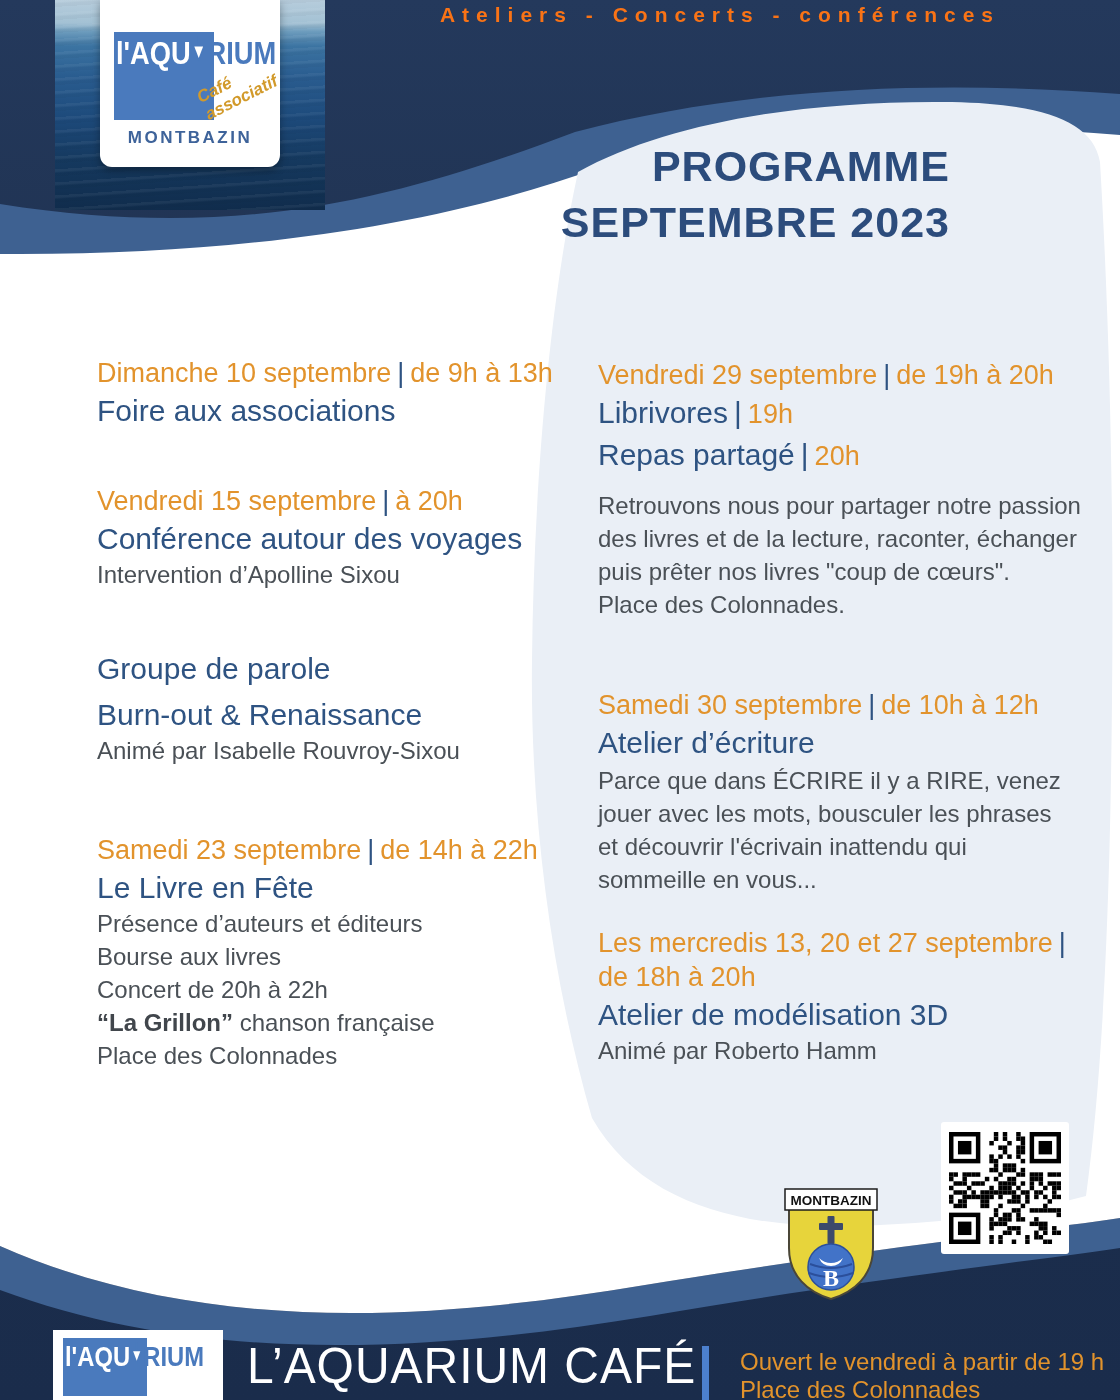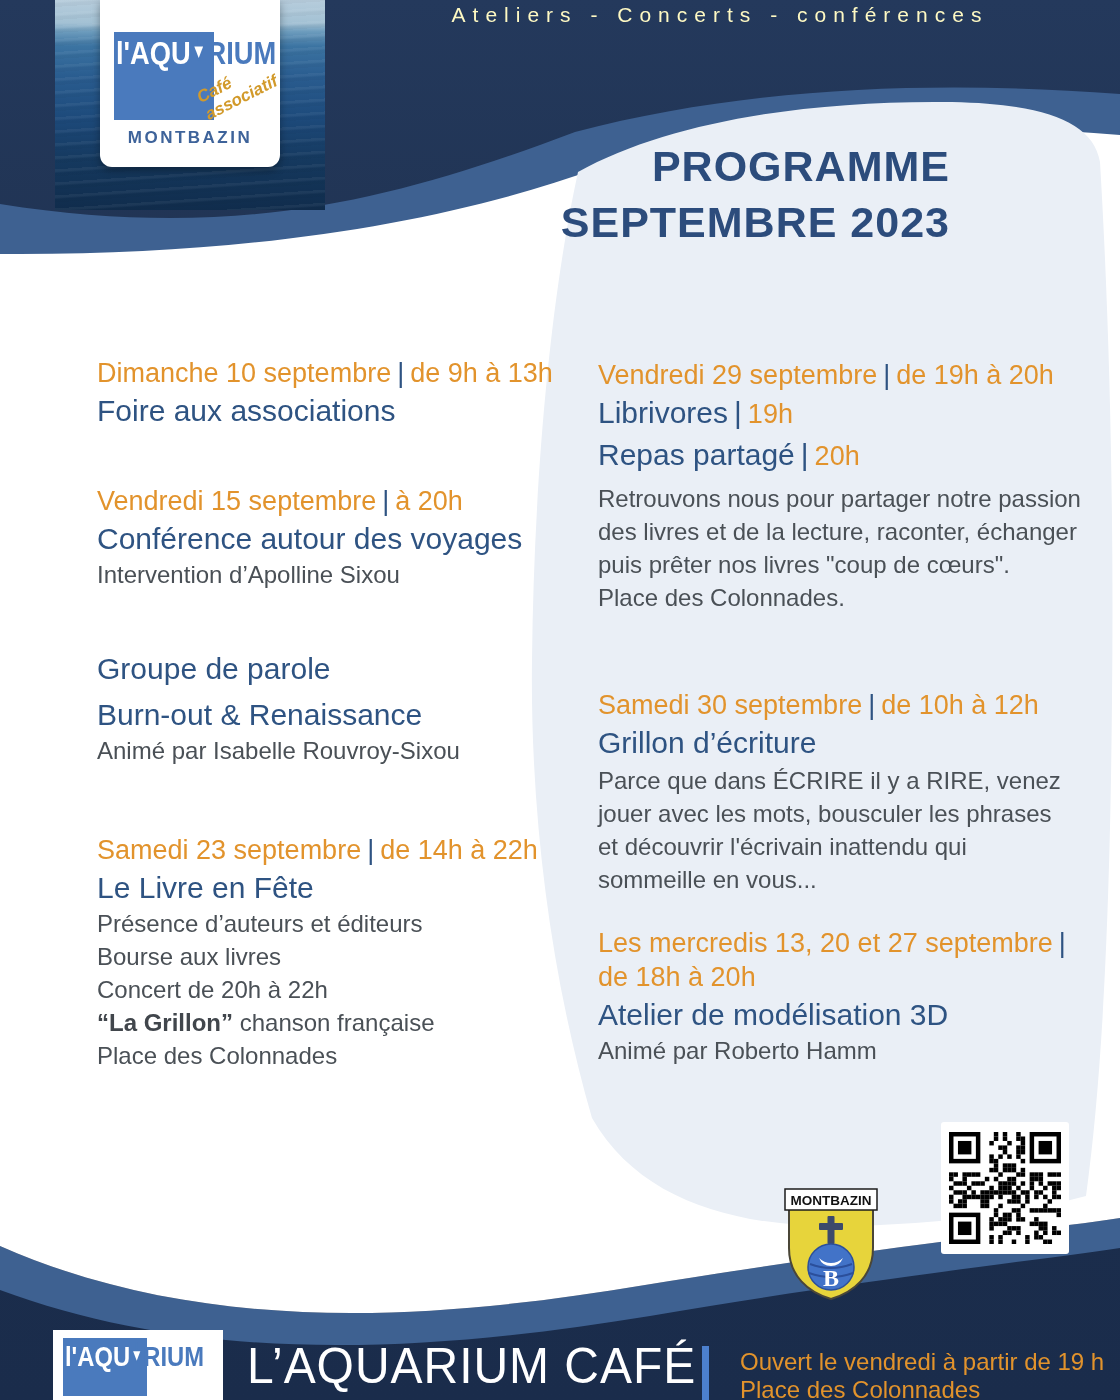--- a/index.html
+++ b/index.html
@@ -2,21 +2,21 @@
 <html><head>
 <meta charset="utf-8">
 <style>
   html,body{margin:0;padding:0;background:#0e1e36;}
   .page{position:relative;width:1120px;height:1400px;overflow:hidden;
         font-family:"Liberation Sans",sans-serif;background:#1F3251;}
   .bg-svg{position:absolute;inset:0;z-index:0;}
 
   
   .top-banner{position:absolute;top:3px;left:420px;width:600px;text-align:center;
-    color:#fef9c3;font-size:21px;font-weight:normal;letter-spacing:7px;z-index:3;}
+    color:#f97316;font-size:21px;font-weight:bold;letter-spacing:7px;z-index:3;}
 
   
   .logo-tile{position:absolute;left:55px;top:0;width:270px;height:210px;z-index:4;
     background:linear-gradient(180deg,#b7cddc 0%,#a3c1d4 11%,#6d9cbd 15%,#3c74a2 22%,
       #2a5d90 36%,#1d4a7b 56%,#15395f 76%,#102c4c 100%);}
   .logo-tile::after{content:"";position:absolute;inset:0;
     background:repeating-linear-gradient(176deg,rgba(255,255,255,.10) 0 2px,rgba(0,0,0,.06) 4px 7px,transparent 7px 13px);
     opacity:.5;}
   .logo-card{position:absolute;left:45px;top:0;width:180px;height:167px;background:#fff;
     border-radius:0 0 12px 12px;box-shadow:0 3px 8px rgba(0,0,0,.35);z-index:2;}
@@ -37,21 +37,21 @@
 
   
   .ev{position:absolute;z-index:3;}
   .ev-left{left:97px;width:475px;}
   .ev-right{left:598px;width:490px;}
   .date{font-size:27px;line-height:34px;color:#E2932C;white-space:nowrap;}
   .sep{color:#2E5382;padding:0 6px;}
   .ev-title{font-size:30px;line-height:38px;color:#2E5382;margin-top:2px;white-space:nowrap;}
   .ev-detail{font-size:24px;line-height:33px;color:#4A5056;}
   .ev-detail b{font-weight:bold;color:#41464C;}
-  .para{margin-top:7px;}
+  .para{margin-top:14px;}
   .row-time{font-size:27px;color:#E2932C;}
 
   
   .crest{position:absolute;left:783px;top:1178px;width:96px;height:126px;z-index:5;}
 
   
   .qr-box{position:absolute;left:941px;top:1122px;width:128px;height:132px;background:#fff;
     border-radius:3px;z-index:5;display:flex;align-items:center;justify-content:center;}
 
   
@@ -158,21 +158,21 @@
       <div class="ev-detail">des livres et de la lecture, raconter, échanger</div>
       <div class="ev-detail">puis prêter nos livres "coup de cœurs".</div>
       <div class="ev-detail">Place des Colonnades.</div>
     </div>
   </div>
 
   <div class="ev ev-right" style="top:688px">
     <div class="date">
       <span>Samedi 30 septembre</span><span class="sep">|</span><span>de 10h à 12h</span>
     </div>
-    <div class="ev-title">Grillon d’écriture</div>
+    <div class="ev-title">Atelier d’écriture</div>
     <div class="para" style="margin-top:2px">
       <div class="ev-detail">Parce que dans ÉCRIRE il y a RIRE, venez</div>
       <div class="ev-detail">jouer avec les mots, bousculer les phrases</div>
       <div class="ev-detail">et découvrir l'écrivain inattendu qui</div>
       <div class="ev-detail">sommeille en vous...</div>
     </div>
   </div>
 
   <div class="ev ev-right" style="top:926px">
     <div class="date">

